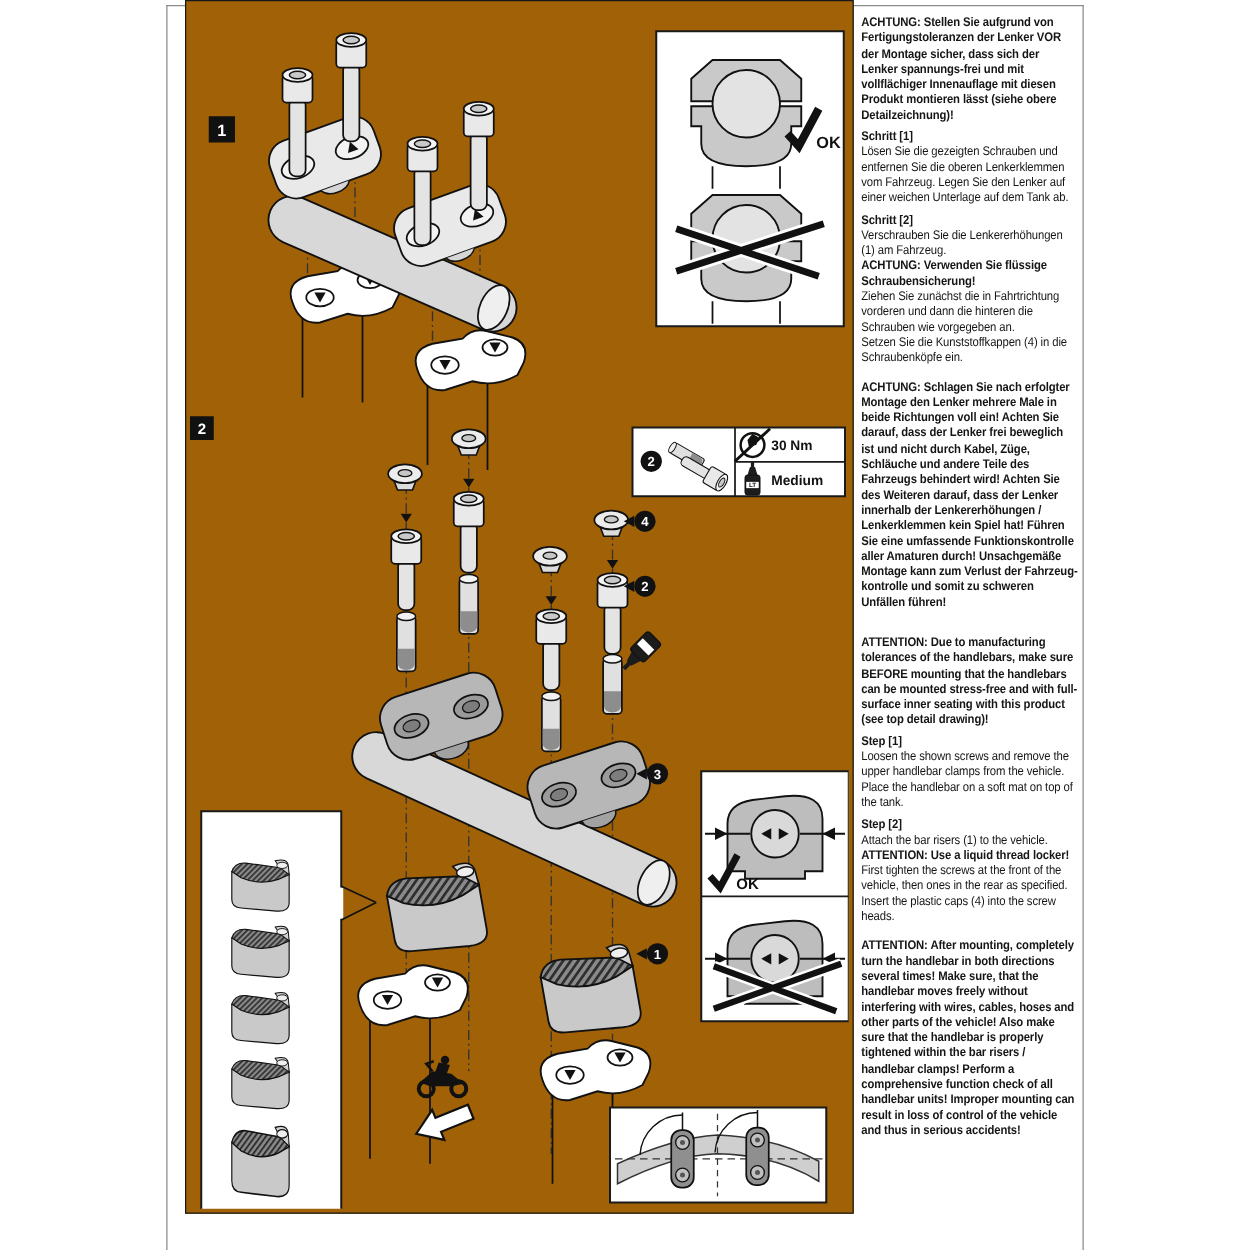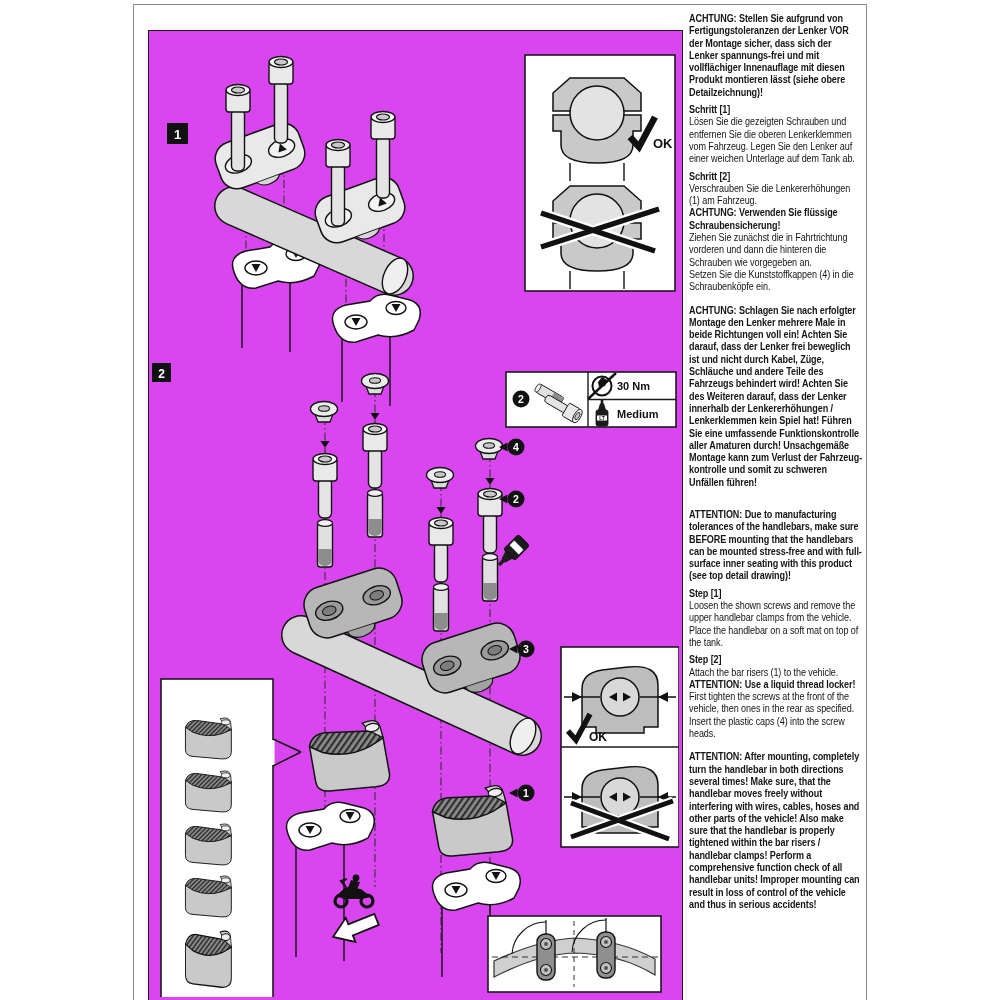--- a/index.html
+++ b/index.html
@@ -2,22 +2,22 @@
 <html><head>
 <meta charset="utf-8">
 <style>
   html,body{margin:0;padding:0;background:#ffffff;}
   body{width:1000px;height:1000px;position:relative;overflow:hidden;
        font-family:"Liberation Sans",sans-serif;color:#111;}
   .page-rule{position:absolute;background:#8a8a8a;}
   #rule-left{left:133px;top:4px;width:1px;height:996px;}
   #rule-right{left:866px;top:4px;width:1px;height:996px;}
   #rule-top{left:133px;top:4px;width:734px;height:1px;}
-  #main-frame{position:absolute;left:148px;top:30px;width:533px;height:969px;
-      border:1.6px solid #1a1a1a;background:#d946ef;}
+  #main-frame{position:absolute;left:148px;top:0;width:533px;height:969px;
+      border:1.6px solid #1a1a1a;background:#a16207;}
   #diagram-svg{position:absolute;left:0;top:0;}
   
   #text-col{position:absolute;left:689px;top:13px;width:192px;
       transform:scaleX(0.905);transform-origin:top left;
       font-size:10px;line-height:12.3px;letter-spacing:-0.1px;color:#151515;}
   #text-col p,#text-col h4{margin:0;padding:0;font-size:10px;}
   #text-col .b{font-weight:bold;}
   #text-col .h{font-weight:bold;margin-top:5px;}
   #text-col .t{font-weight:normal;}
   #text-col .gap-m{margin-top:11px;}

